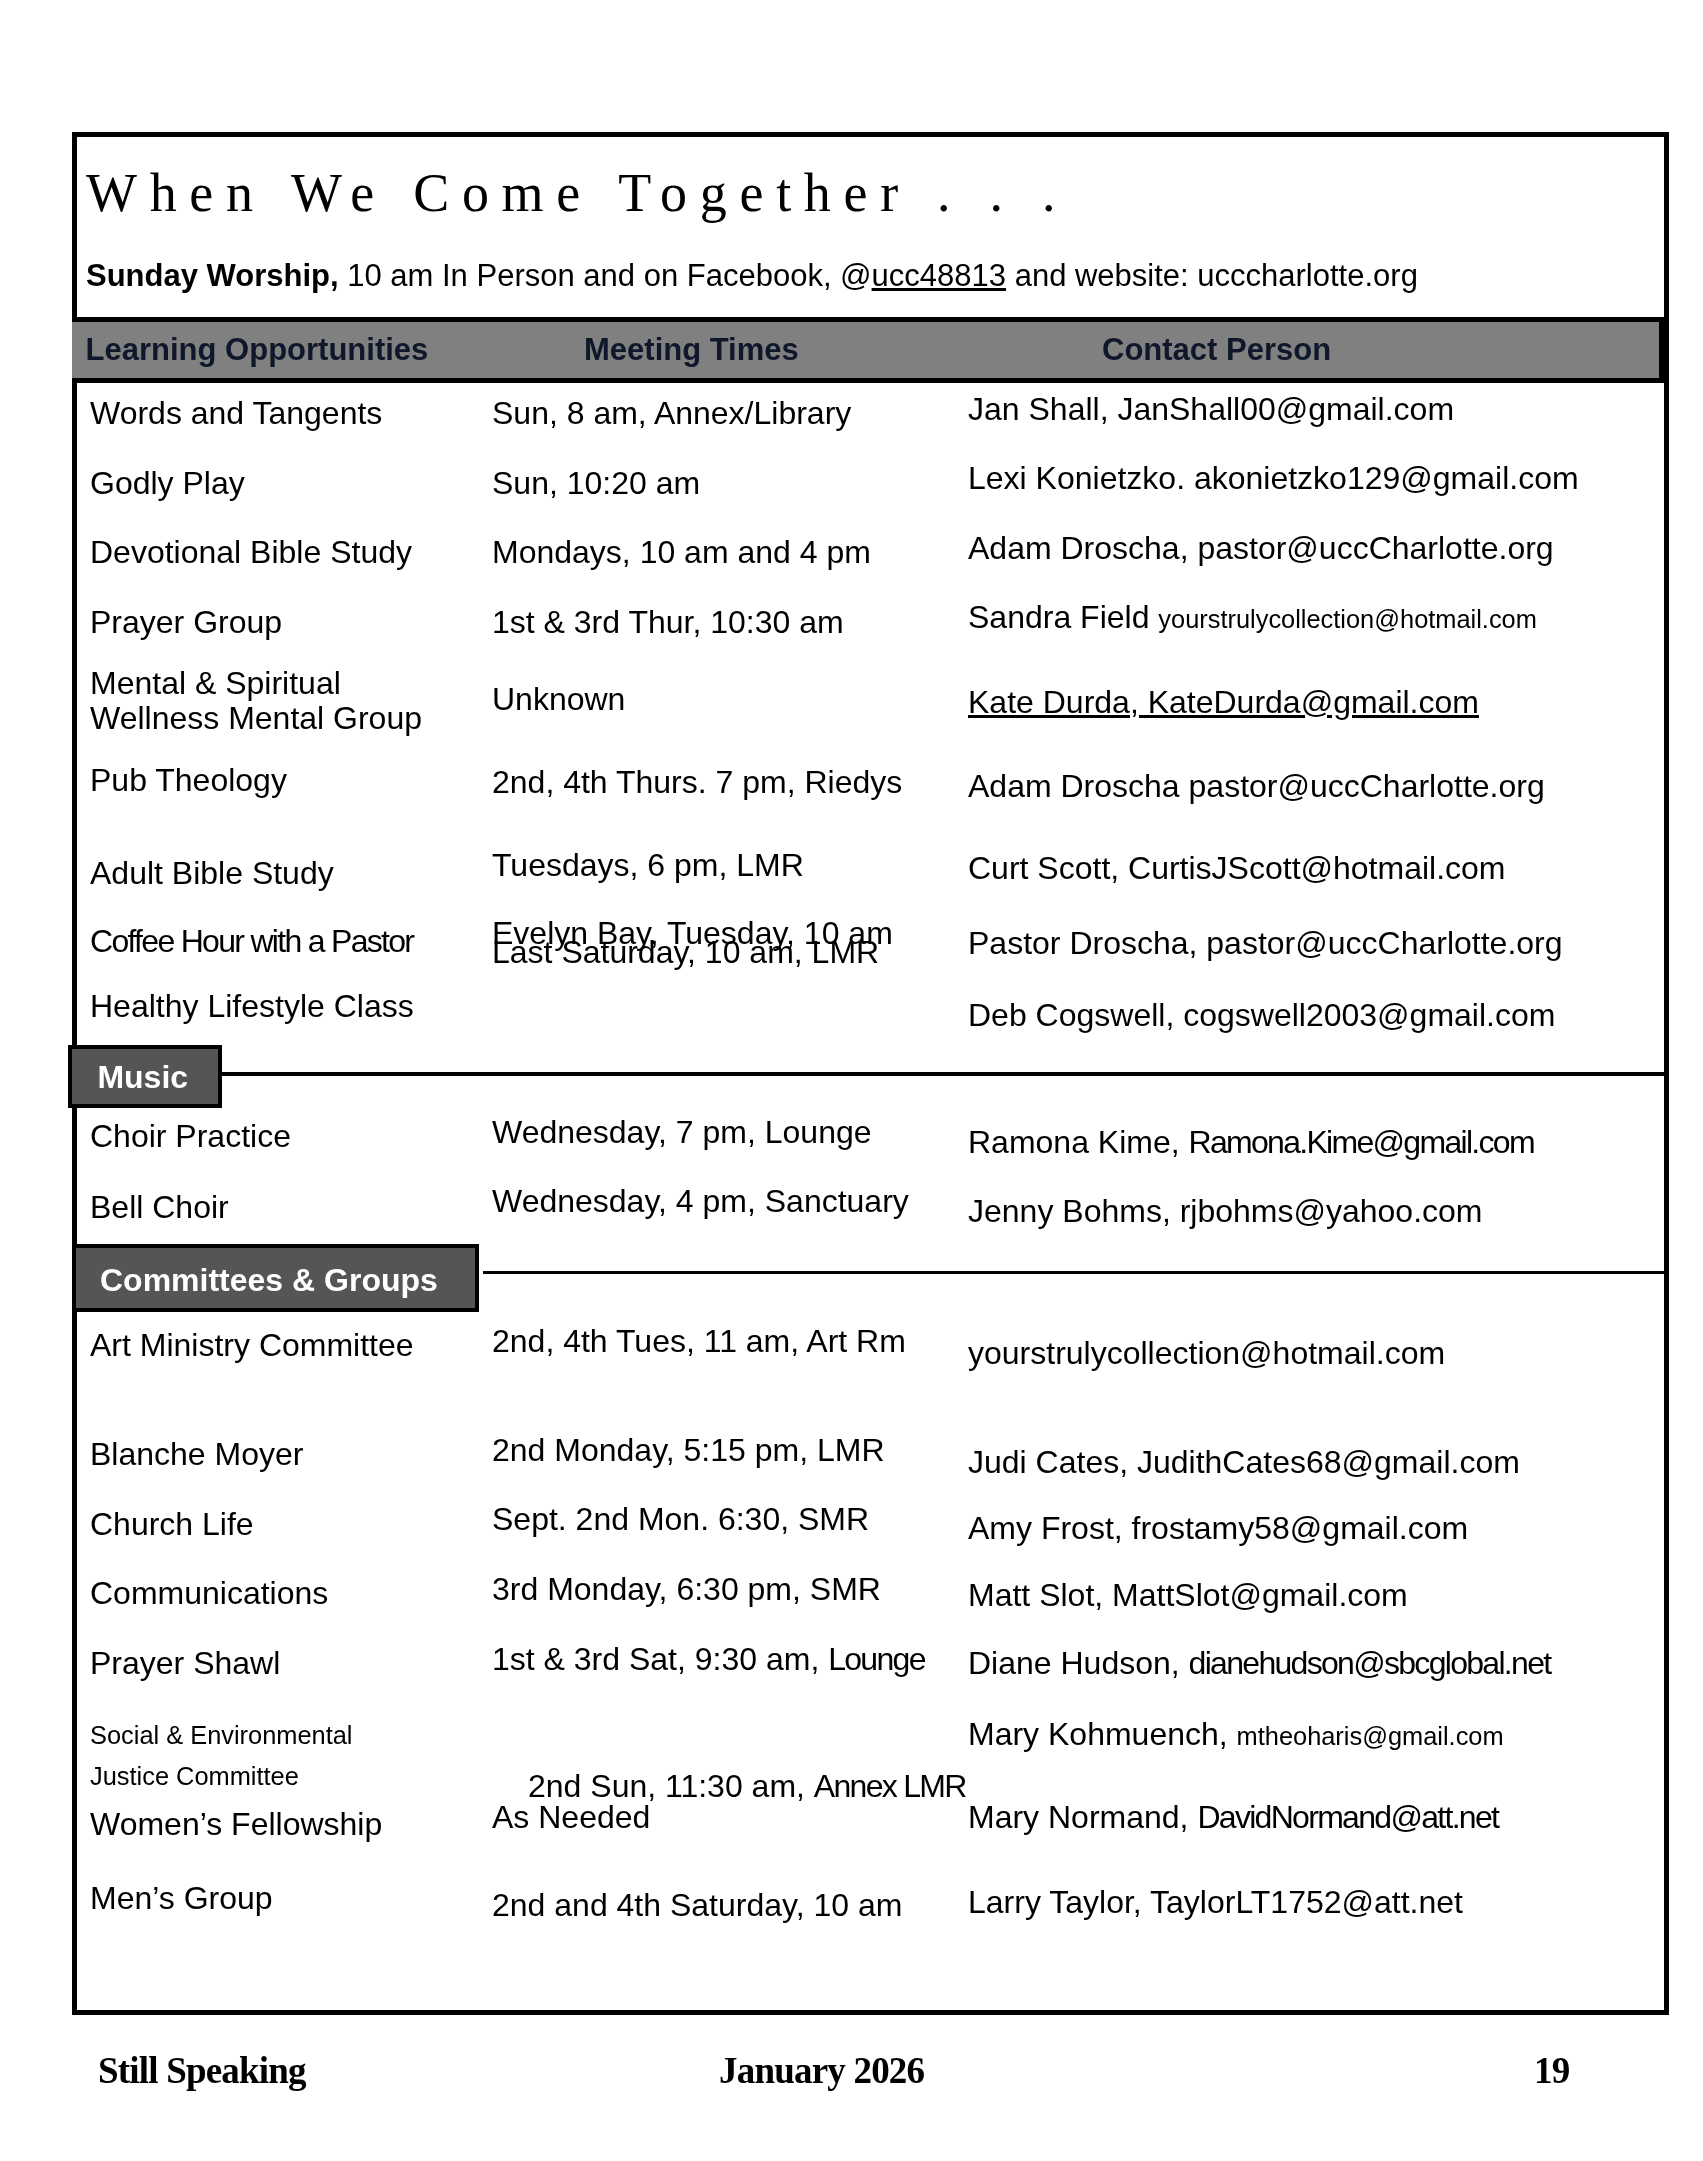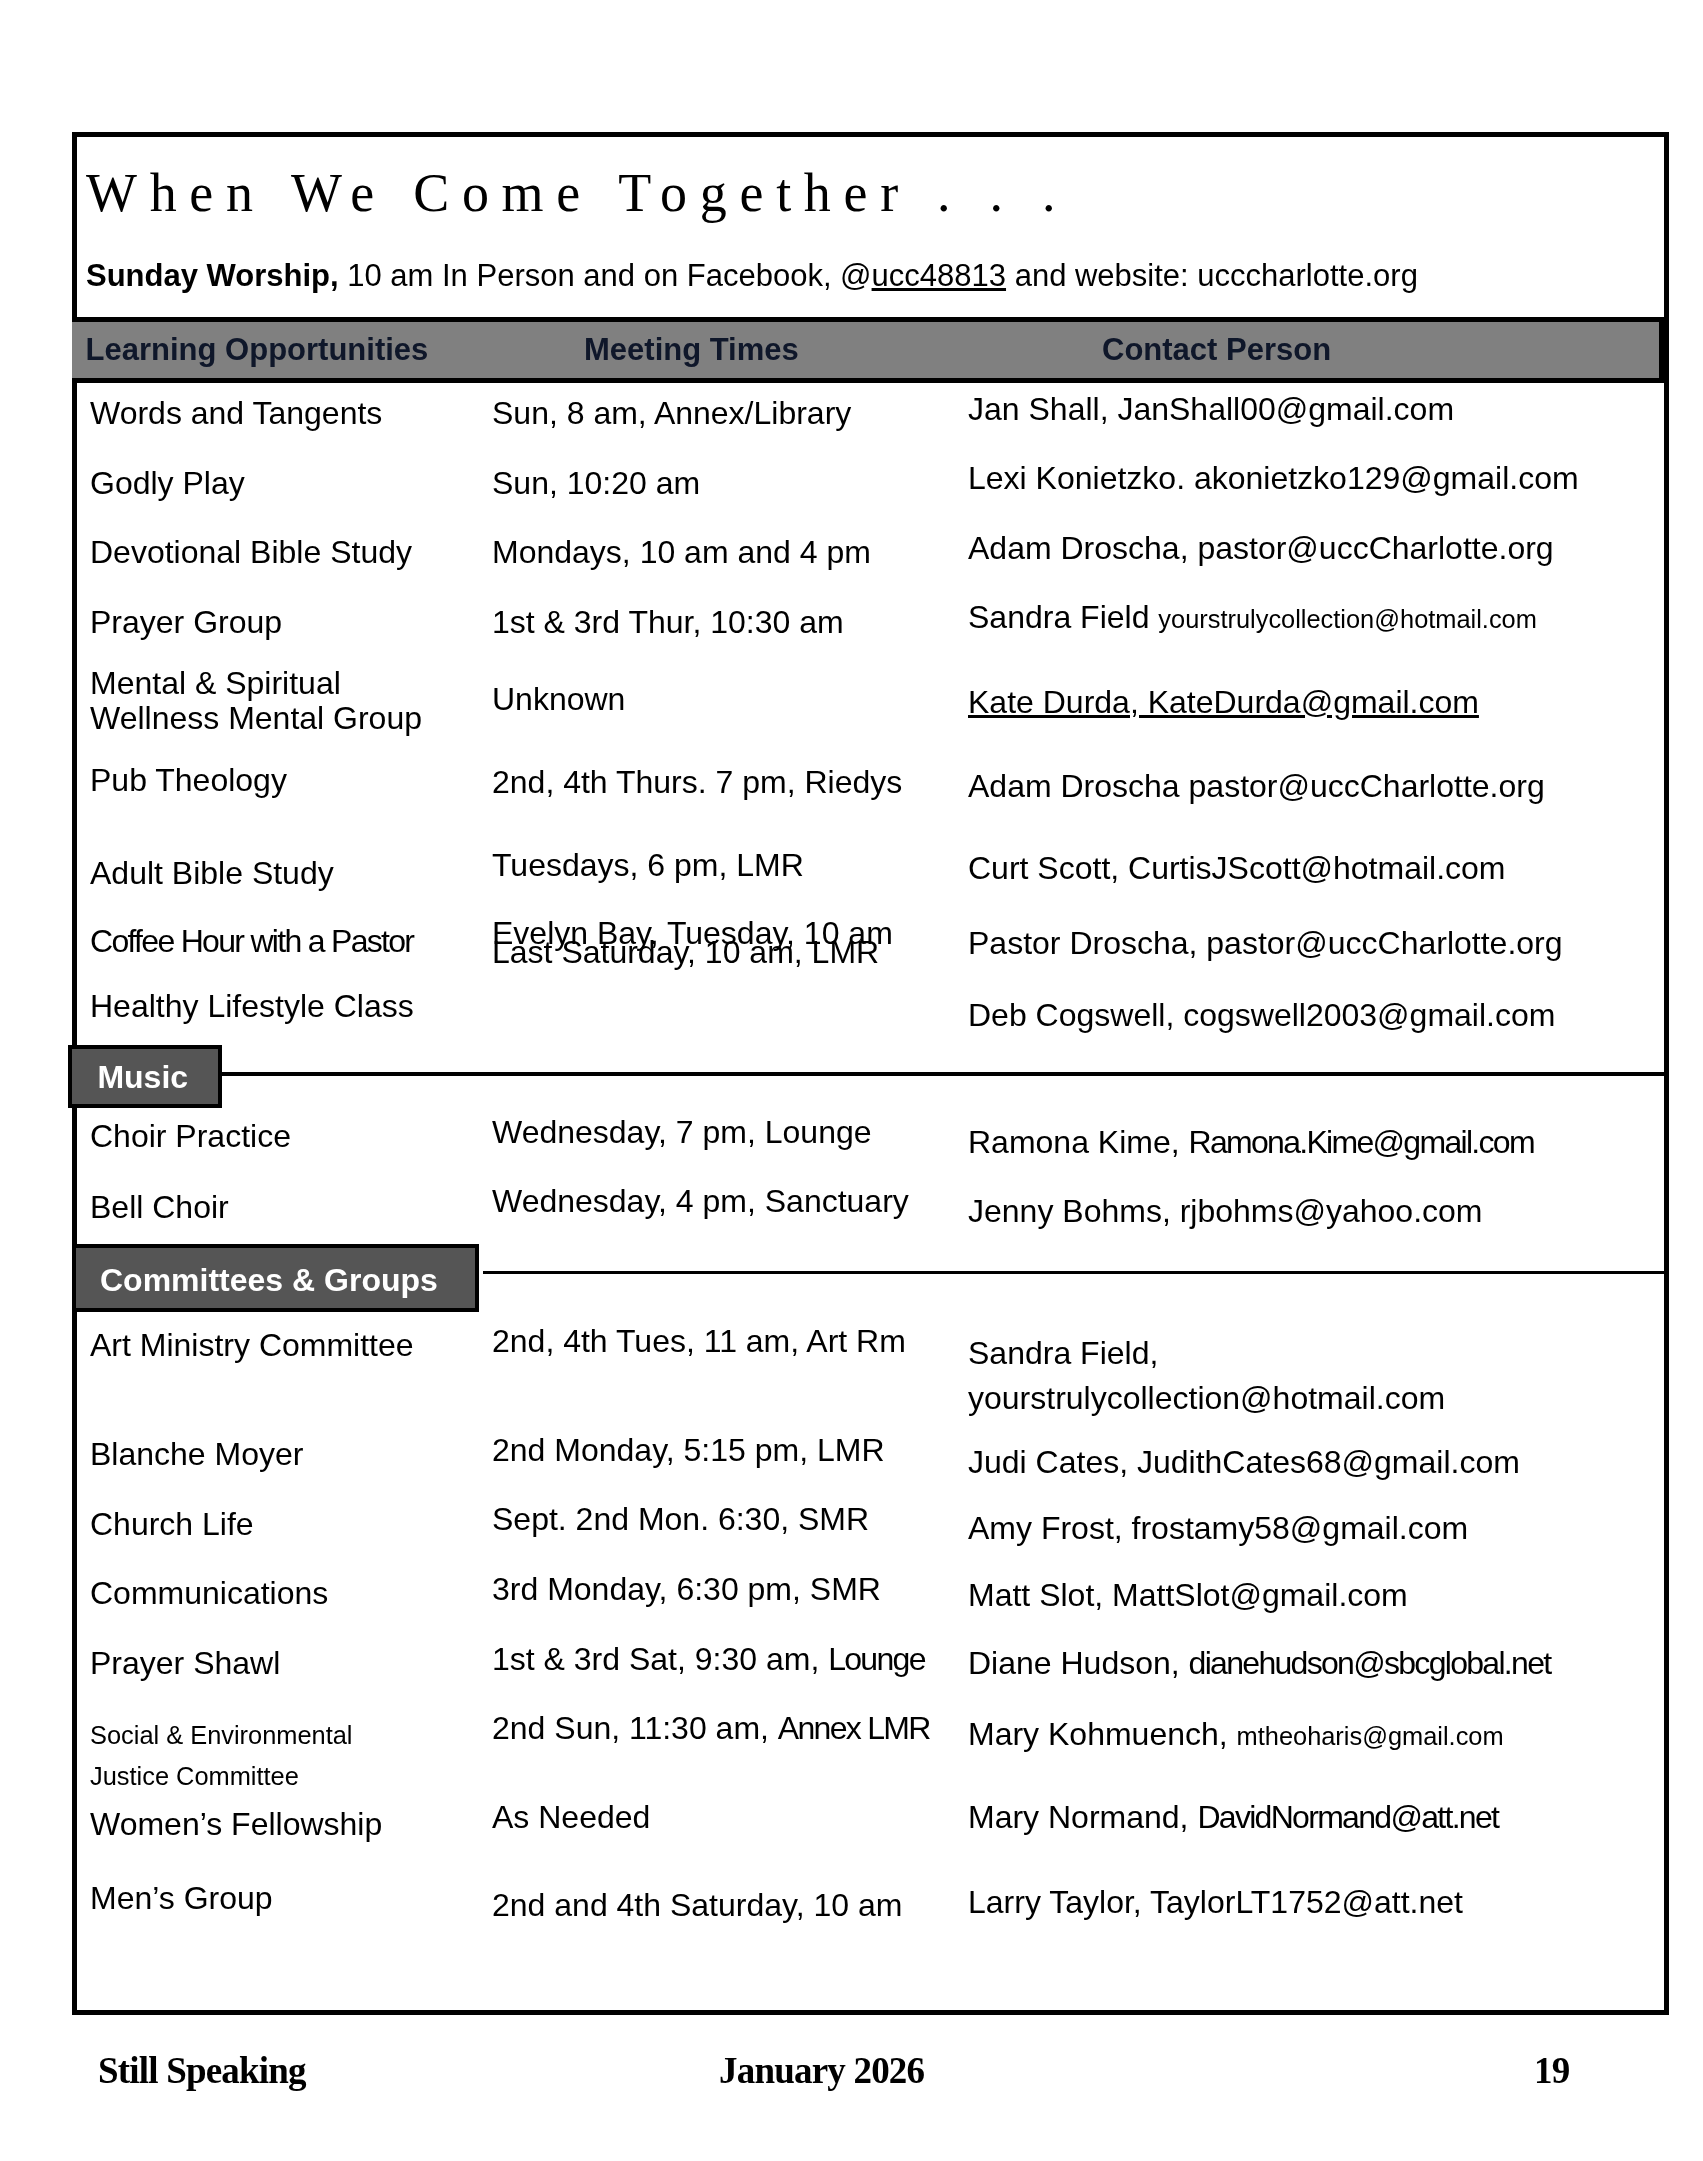--- a/index.html
+++ b/index.html
@@ -95,21 +95,20 @@
 
 <div class="rule" style="left:483px; top:1271px; width:1181px; height:3.4px;"></div>
 <div class="tab" style="left:72px; top:1244px; width:407px; height:68px;">
   <span style="left:24px; top:13.6px;">Committees &amp; Groups</span>
 </div>
 
 <div>
   <div class="cell c1" style="top:1326px;">Art Ministry Committee</div>
   <div class="cell c2" style="top:1322px;">2nd, 4th Tues, 11 am, Art Rm</div>
   <div class="cell c3" style="top:1331px; line-height:1.4;">
-      <div>Sandra Field,</div>
       <div>yourstrulycollection@hotmail.com</div>
     </div>
 
   <div class="cell c1" style="top:1435px;">Blanche Moyer</div>
   <div class="cell c2" style="top:1431px;">2nd Monday, 5:15 pm, LMR</div>
   <div class="cell c3" style="top:1443px;">Judi Cates, JudithCates68@gmail.com</div>
 
   <div class="cell c1" style="top:1505px;">Church Life</div>
   <div class="cell c2" style="top:1500px;">Sept. 2nd Mon. 6:30, SMR</div>
   <div class="cell c3" style="top:1509px;">Amy Frost, frostamy58@gmail.com</div>
@@ -119,21 +118,21 @@
   <div class="cell c3" style="top:1576px;">Matt Slot, MattSlot@gmail.com</div>
 
   <div class="cell c1" style="top:1644px;">Prayer Shawl</div>
   <div class="cell c2" style="top:1640px;"><span>1st &amp; 3rd Sat, 9:30 am, </span><span class="cond">Lounge</span></div>
   <div class="cell c3" style="top:1644px;"><span>Diane Hudson, </span><span class="cond">dianehudson@sbcglobal.net</span></div>
 
   <div class="cell c1 small" style="top:1715px; line-height:1.6;">
       <div>Social &amp; Environmental</div>
       <div>Justice Committee</div>
     </div>
-  <div class="cell c2" style="top:1709px;"><span>2nd Sun, 11:30 am, </span><span class="cond">Annex LMR</span></div>
+  <div class="cell c2" style="top:1767px;margin-left:36px;"><span>2nd Sun, 11:30 am, </span><span class="cond">Annex LMR</span></div>
   <div class="cell c3" style="top:1715px;"><span>Mary Kohmuench, </span><span class="small">mtheoharis@gmail.com</span></div>
 
   <div class="cell c1" style="top:1805px;">Women’s Fellowship</div>
   <div class="cell c2" style="top:1798px;">As Needed</div>
   <div class="cell c3" style="top:1798px;"><span>Mary Normand, </span><span class="cond">DavidNormand@att.net</span></div>
 
   <div class="cell c1" style="top:1879px;">Men’s Group</div>
   <div class="cell c2" style="top:1886px;">2nd and 4th Saturday, 10 am</div>
   <div class="cell c3" style="top:1883px;">Larry Taylor, TaylorLT1752@att.net</div>
 </div>

